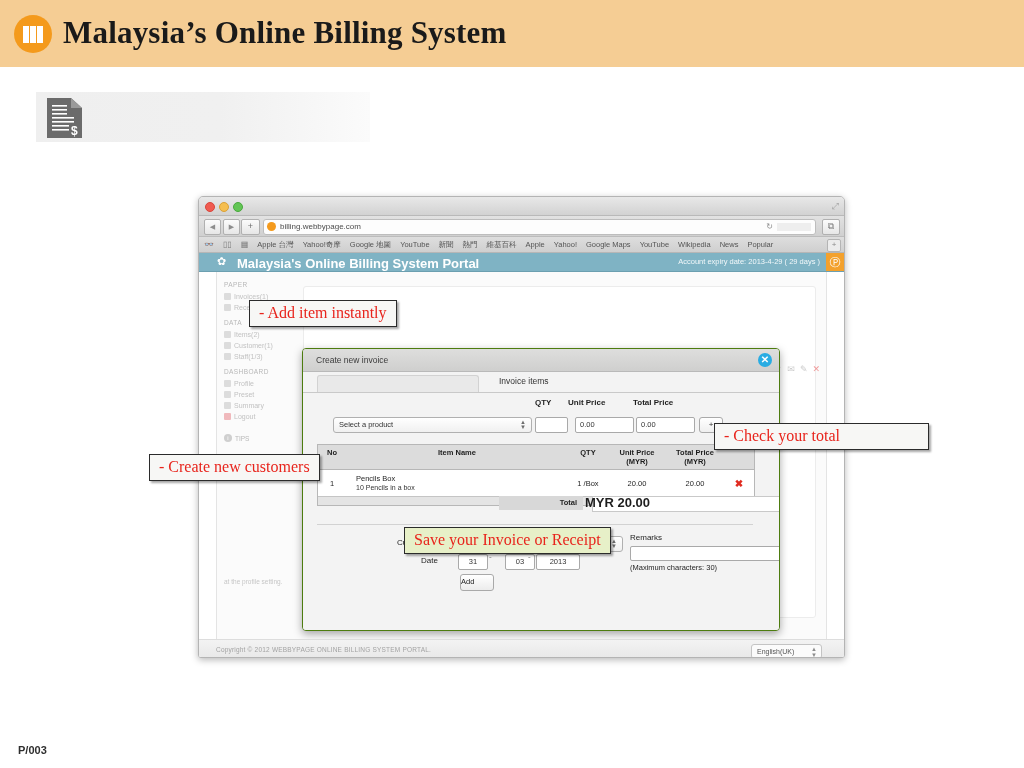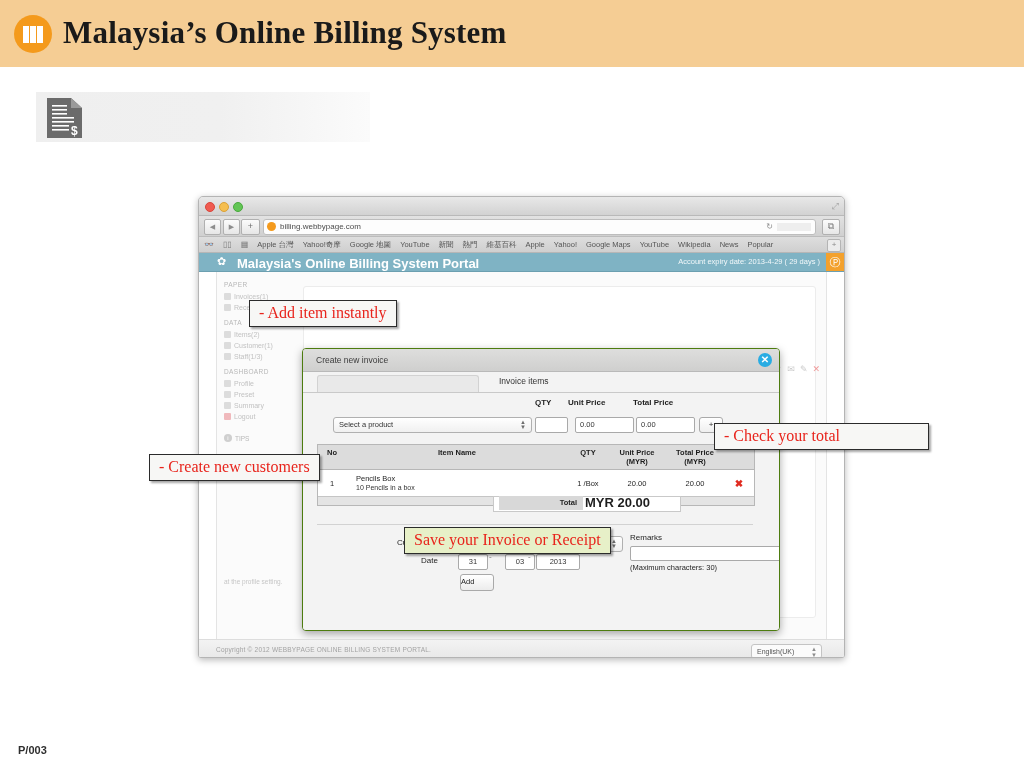--- a/index.html
+++ b/index.html
@@ -287,21 +287,21 @@
   .c-del { width: 30px; }
   .it-row { display: flex; align-items: center; height: 26px; background: #ffffff; }
   .it-row div { font-size: 7.5px; color: #1e1e1e; }
   .it-row .c-no { text-align: center; }
   .it-row .c-name { padding-left: 10px; line-height: 9.5px; }
   .it-name-sub { font-size: 7px; color: #333; }
   .it-row .c-qty, .it-row .c-unit, .it-row .c-tot { text-align: center; }
   .it-row .c-del { text-align: center; color: #e02b20; font-size: 10px; font-weight: bold; }
   .it-foot { height: 8px; background: #e4e4e4; border-top: 1px solid #c5c5c5; }
 
-  .total-row { position: absolute; left: 14px; top: 124px; width: 364px; height: 14px; }
+  .total-row { position: absolute; left: 14px; top: 124px; width: 456px; height: 14px; padding-left: 7px; }
   .total-band { position: absolute; right: 0; top: 0; width: 186px; height: 14px; background: #ffffff; border: 1px solid #c9c9c9; }
   .total-label {
     position: absolute; left: 182px; top: 0; width: 78px; height: 14px;
     background: #d8d8d8; font-size: 7.5px; font-weight: bold; color: #1e1e1e;
     text-align: right; line-height: 14px; padding-right: 6px;
   }
   .total-val {
     position: absolute; left: 268px; top: 0; font-size: 13px; font-weight: bold;
     color: #1e1e1e; line-height: 14px;
   }

